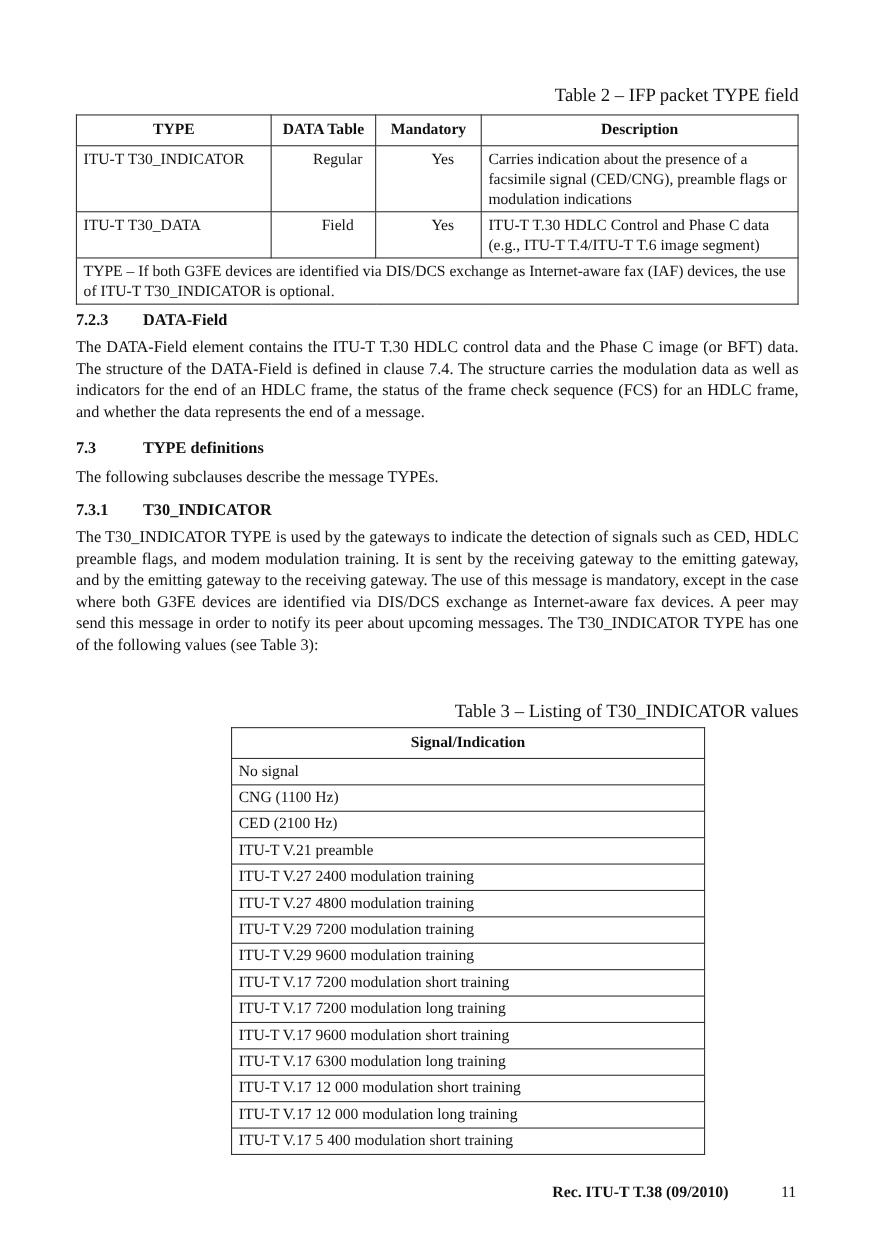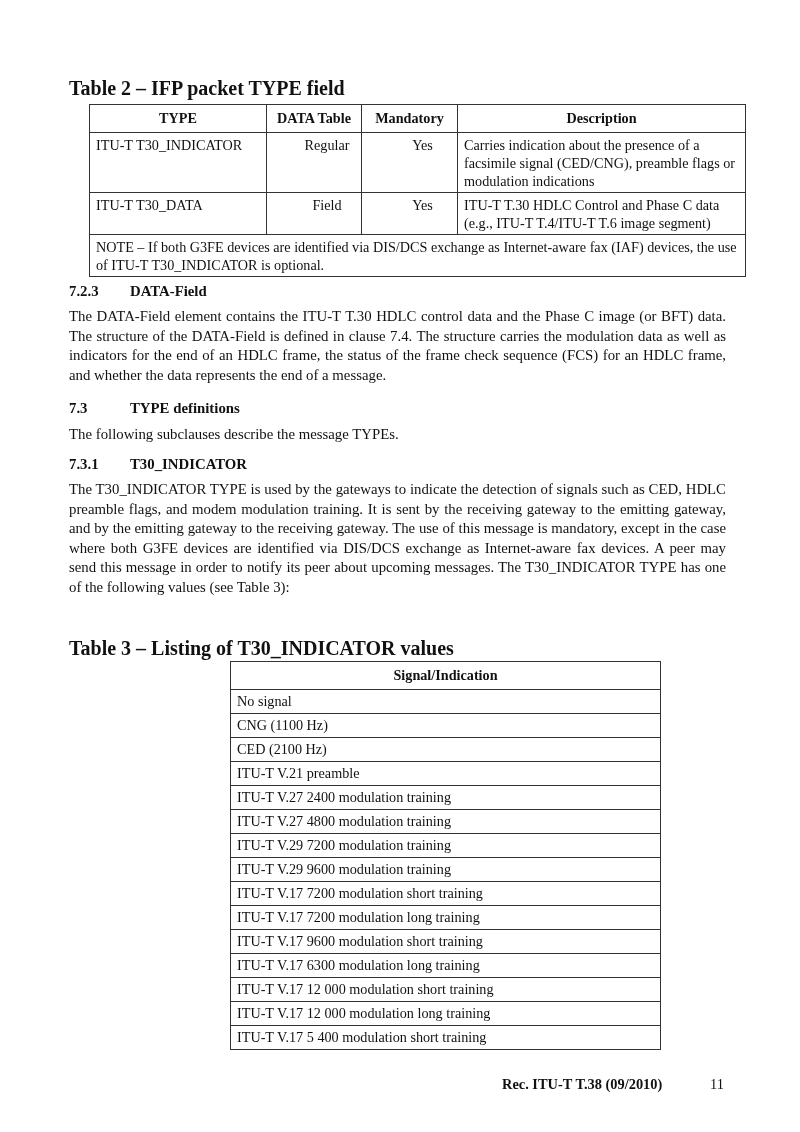--- a/index.html
+++ b/index.html
@@ -1,20 +1,20 @@
 <!DOCTYPE html>
 <html><head>
 <meta charset="utf-8">
 <style>
   html, body { margin:0; padding:0; background:#ffffff; }
   body { width:800px; height:1132px; position:relative; overflow:hidden;
          font-family:"Liberation Serif", serif; color:#111; font-size:14.6px; }
   .page { position:absolute; left:69px; top:0; width:657px; }
-  .cap { text-align:left; font-weight:bold; font-size:20px; position:absolute; left:0; width:657px; }
-  table { border-collapse:collapse; position:absolute;margin-left:20px; }
+  .cap { text-align:right; font-weight:normal; font-size:17px; position:absolute; left:0; width:657px; }
+  table { border-collapse:collapse; position:absolute; }
   td, th { border:1.3px solid #333; font-size:14.2px; line-height:18px; vertical-align:top; }
   th { font-weight:bold; text-align:center; padding:4px 4px 5px; }
   .t2 { left:0; top:104px; width:657px; }
   .t2 td { padding:3px 5px 2px 6px; }
   .t2 .c { text-align:center;padding-left:31px; }
   .h { position:absolute; left:0; font-weight:bold; font-size:14.8px; }
   .h .num { display:inline-block; width:61px; }
   .p { position:absolute; left:0; width:657px; text-align:justify; line-height:19.6px; font-size:14.8px; }
   .t3 { left:141px; top:661px; width:431px; }
   .t3 td { padding:2px 6px 2px 6px; height:19px; line-height:19px; }
@@ -47,21 +47,21 @@
       <td class="c">Yes</td>
       <td>Carries indication about the presence of a facsimile signal (CED/CNG), preamble flags or modulation indications</td>
     </tr>
     <tr>
       <td>ITU-T T30_DATA</td>
       <td class="c">Field</td>
       <td class="c">Yes</td>
       <td>ITU-T T.30 HDLC Control and Phase C data (e.g., ITU-T T.4/ITU-T T.6 image segment)</td>
     </tr>
     <tr>
-      <td colspan="4">NOTE – If both G3FE devices are identified via DIS/DCS exchange as Internet-aware fax (IAF) devices, the use of ITU-T T30_INDICATOR is optional.</td>
+      <td colspan="4">TYPE – If both G3FE devices are identified via DIS/DCS exchange as Internet-aware fax (IAF) devices, the use of ITU-T T30_INDICATOR is optional.</td>
     </tr>
   </tbody>
     </table>
 
   <div class="h" style="top:283px;">
     <span class="num">7.2.3</span><span>DATA-Field</span>
   </div>
   <div class="p" style="top:307px;">The DATA-Field element contains the ITU-T T.30 HDLC control data and the Phase C image (or BFT) data. The structure of the DATA-Field is defined in clause 7.4. The structure carries the modulation data as well as indicators for the end of an HDLC frame, the status of the frame check sequence (FCS) for an HDLC frame, and whether the data represents the end of a message.</div>
 
   <div class="h" style="top:400px;">

